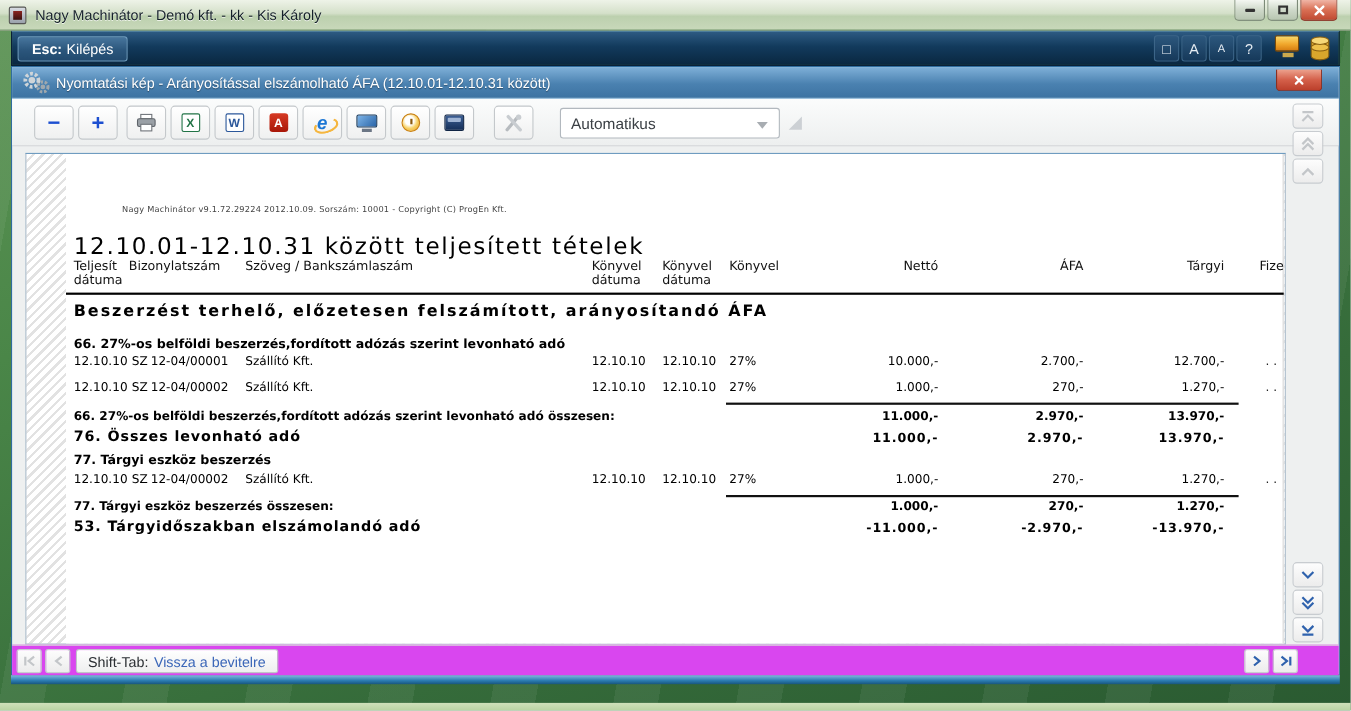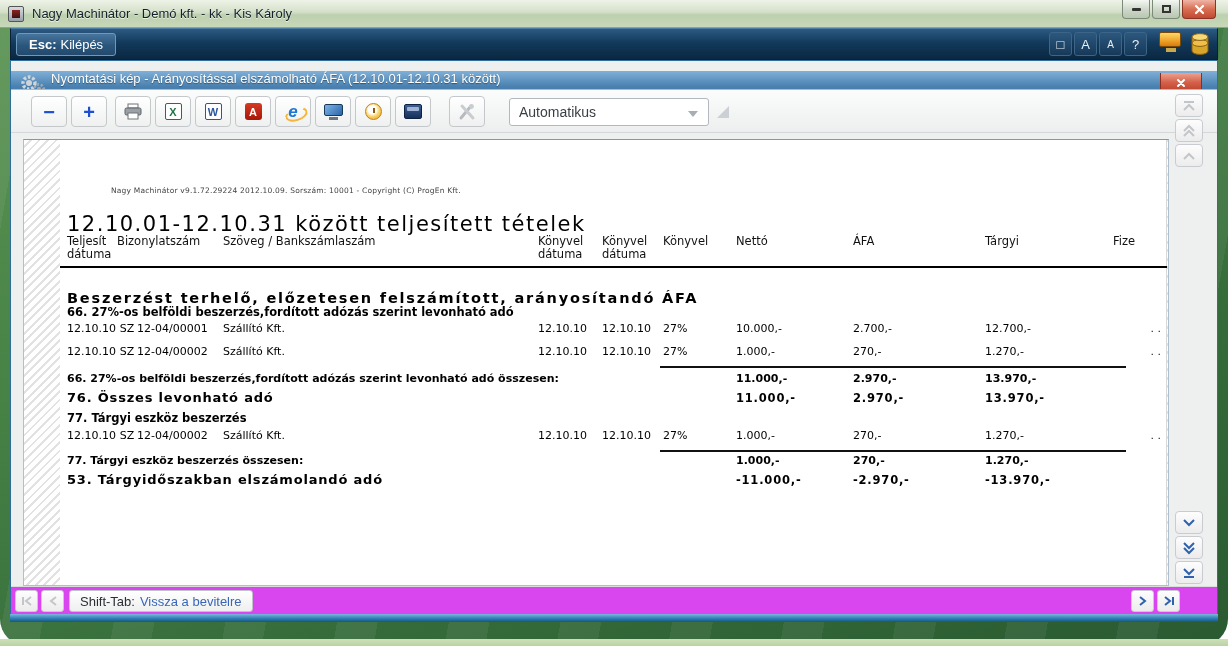--- a/index.html
+++ b/index.html
@@ -1,19 +1,19 @@
 <!DOCTYPE html>
 <html><head>
 <meta charset="utf-8">
 <style>
   * { margin:0; padding:0; box-sizing:border-box; }
   html,body { width:1228px; height:646px; overflow:hidden;
     font-family:"Liberation Sans", sans-serif; }
   .screen { position:relative; width:1228px; height:646px;
-    background:linear-gradient(160deg,#5d9455 0%,#4a8648 30%,#356b3a 70%,#2a5a31 100%);border-radius:27px; }
+    background:linear-gradient(160deg,#5d9455 0%,#4a8648 30%,#356b3a 70%,#2a5a31 100%); }
   .screen::before { content:""; position:absolute; inset:0;
     background:repeating-linear-gradient(100deg, rgba(255,255,255,0.06) 0 40px, rgba(255,255,255,0) 40px 110px); }
   .bottom-pale { position:absolute; left:0; bottom:0; width:100%; height:7px;
     background:linear-gradient(#cfe0ba,#b9d3a2); }
 
   
   .titlebar { position:absolute; left:0; top:0; width:1228px; height:28px;
     background:linear-gradient(#eef3e8 0%,#d4e0c9 45%,#bcd0ae 55%,#c8d8ba 100%);
     border-bottom:1px solid #8fa386; display:flex; align-items:center; }
   .app-icon { width:16px; height:16px; margin:0 8px 0 8px; border-radius:2px;
@@ -52,21 +52,21 @@
   .amber-mon .scr { width:22px; height:15px; border:1px solid #7a4a08; border-radius:2px;
     background:linear-gradient(#fbd96a,#f0a72c 55%,#d67d10); }
   .amber-mon .std { width:10px; height:4px; margin:1px auto 0; background:#caa94e; }
   .db-icon { cursor:pointer; }
 
   
   .dialog { position:absolute; left:0; top:32px; width:1208px; height:554px;
     background:#eef0f0; border:1px solid #2f6d9e; }
   .dlg-titlebar { position:absolute; left:0; top:0; width:100%; height:28px;
     background:linear-gradient(#7fb0d8 0%,#4a81b0 55%,#3d73a2 100%);
-    display:flex; align-items:flex-start;margin-top:10px; }
+    display:flex; align-items:center; }
   .dlg-title { color:#fff; font-size:13px; margin-left:40px; text-shadow:0 1px 1px rgba(0,0,0,0.4); }
   .gears { position:absolute; left:8px; top:2px; }
   .dlg-close { position:absolute; right:15px; top:2px; width:42px; height:20px;
     border:1px solid #8c2f20; border-radius:0 0 4px 4px; border-top:none;
     background:linear-gradient(#eda38f,#d4604a 50%,#bb3f2b);
     display:flex; align-items:center; justify-content:center; cursor:pointer; }
 
   
   .toolbar { position:absolute; left:0; top:28px; width:100%; height:44px;
     background:linear-gradient(#fbfcfc,#edefef); border-top:1px solid #9cc0dc;
@@ -114,29 +114,29 @@
 
   .meta { position:absolute; left:7px; top:46px; font-size:7.5px; color:#444; letter-spacing:0.2px;padding-left:44px; }
   .rep-title { position:absolute; left:7px; top:53px; font-size:16px; font-weight:bold; letter-spacing:0.5px; }
   .rep-sub { position:absolute; left:7px; top:72px; font-size:21px; font-weight:500; letter-spacing:1.5px; }
 
   .grid { position:absolute; left:7px; width:1100px; display:grid;
     grid-template-columns:50px 20px 86px 315px 50px 75px 73px 117px 132px 128px 54px;
     font-size:11px; line-height:14px; white-space:nowrap; }
   .hrow { top:95px; font-size:11.5px; line-height:13px; color:#111; }
   .hdr-rule { position:absolute; left:0; top:126px; width:1107px; border-top:2px solid #000; }
-  .r { }
+  .r { text-align:right; }
   .ctr { text-align:center; }
   .kib { padding-left:14px; }
   .b { font-weight:bold; }
   .span23 { grid-column:2/4; }
   .span17 { grid-column:1/8; }
   .fizc { text-align:right; padding-right:6px; color:#222; }
 
-  .sec-title { position:absolute; left:7px; top:150px; font-size:14.5px; font-weight:bold; letter-spacing:1.8px; }
+  .sec-title { position:absolute; left:7px; top:135px; font-size:14.5px; font-weight:bold; letter-spacing:1.8px; }
   .sub-title { position:absolute; left:7px; font-size:11.5px; font-weight:bold; }
   .sum-rule { position:absolute; left:600px; width:466px; border-top:2px solid #111; }
   .grand { font-size:13px; letter-spacing:0.8px; line-height:16px; }
   .grand .num { font-size:11.5px; }
 
   
   .sbtn { position:absolute; left:1164px; width:28px; height:23px;
     background:linear-gradient(#fdfdfd,#ececec); border:1px solid #c8ccd0; border-radius:4px;
     display:flex; align-items:center; justify-content:center; cursor:pointer; }
   .c-dis { color:#c3c6c9; }

